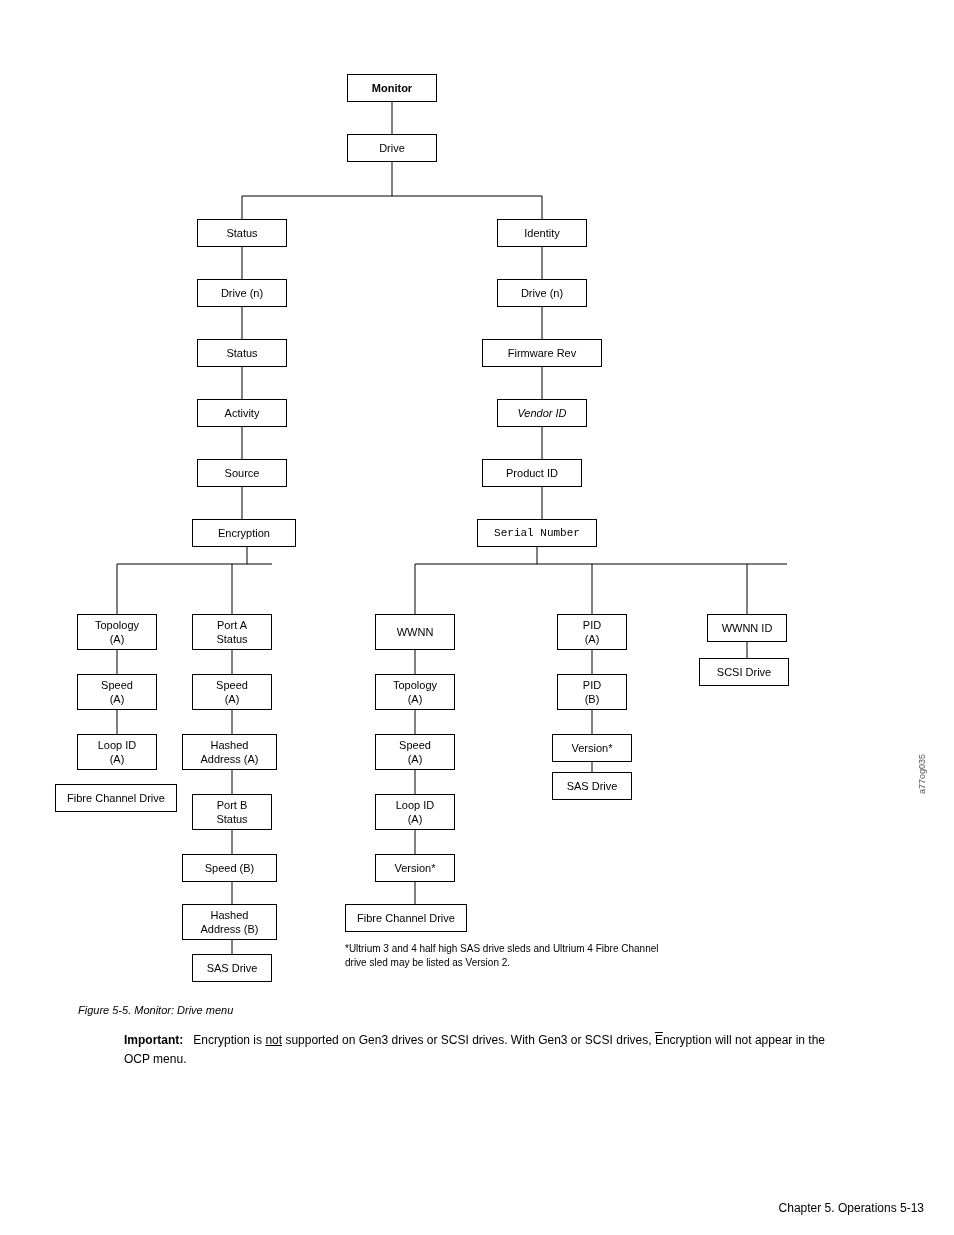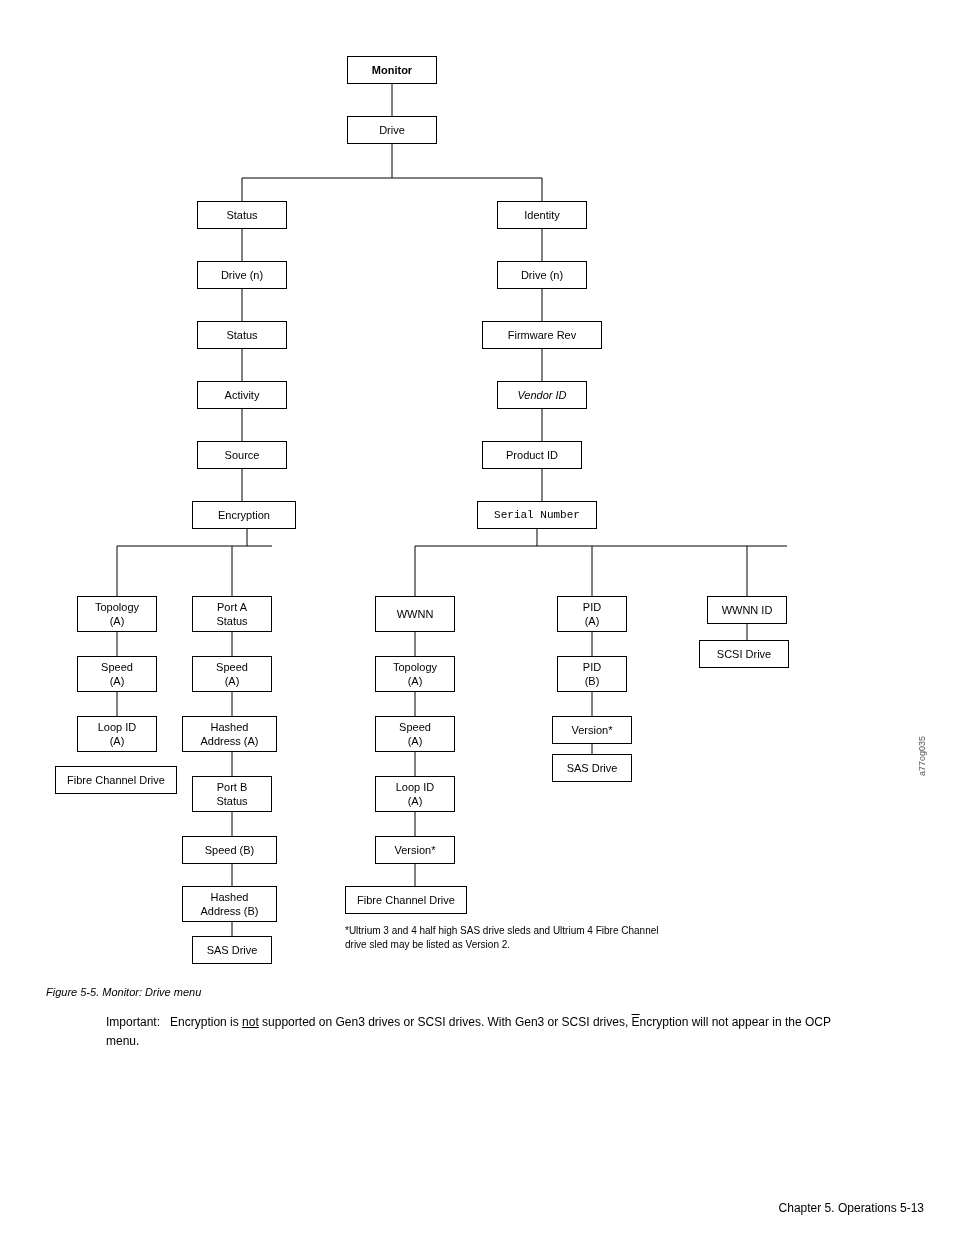--- a/index.html
+++ b/index.html
@@ -9,21 +9,21 @@
       background: #fff;
       color: #000;
       width: 954px;
       min-height: 1235px;
     }
 
     .page {
       width: 954px;
       min-height: 1235px;
       position: relative;
-      padding: 6px;
+      padding: 24px;
     }
 
     .diagram-container {
       position: relative;
       width: 900px;
       height: 950px;
       margin: 20px auto 10px auto;
     }
 
     .node {
@@ -52,32 +52,32 @@
 
     svg.lines line {
       stroke: #000;
       stroke-width: 1;
     }
 
     .figure-caption {
       text-align: left;
       font-style: italic;
       font-size: 11px;
-      margin-left: 40px;
+      margin-left: 54px;
       margin-bottom: 15px;
     }
 
     .important-section {
       margin: 10px 100px 20px 100px;
       font-size: 12px;
       line-height: 1.6;
     }
 
     .important-section .imp-label {
-      font-weight: normal;
+      font-weight: bold;
     }
 
     .page-footer {
       position: absolute;
       bottom: 20px;
       right: 30px;
       font-size: 12px;
     }
 
     .watermark {

